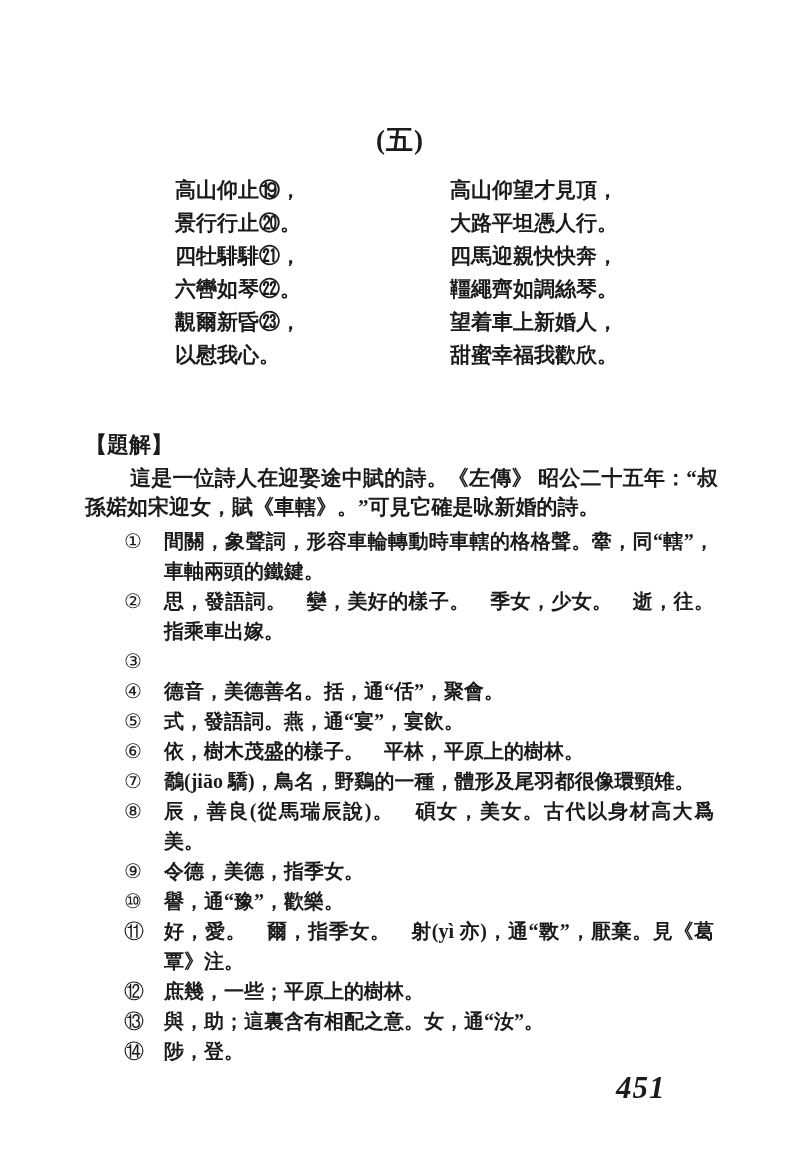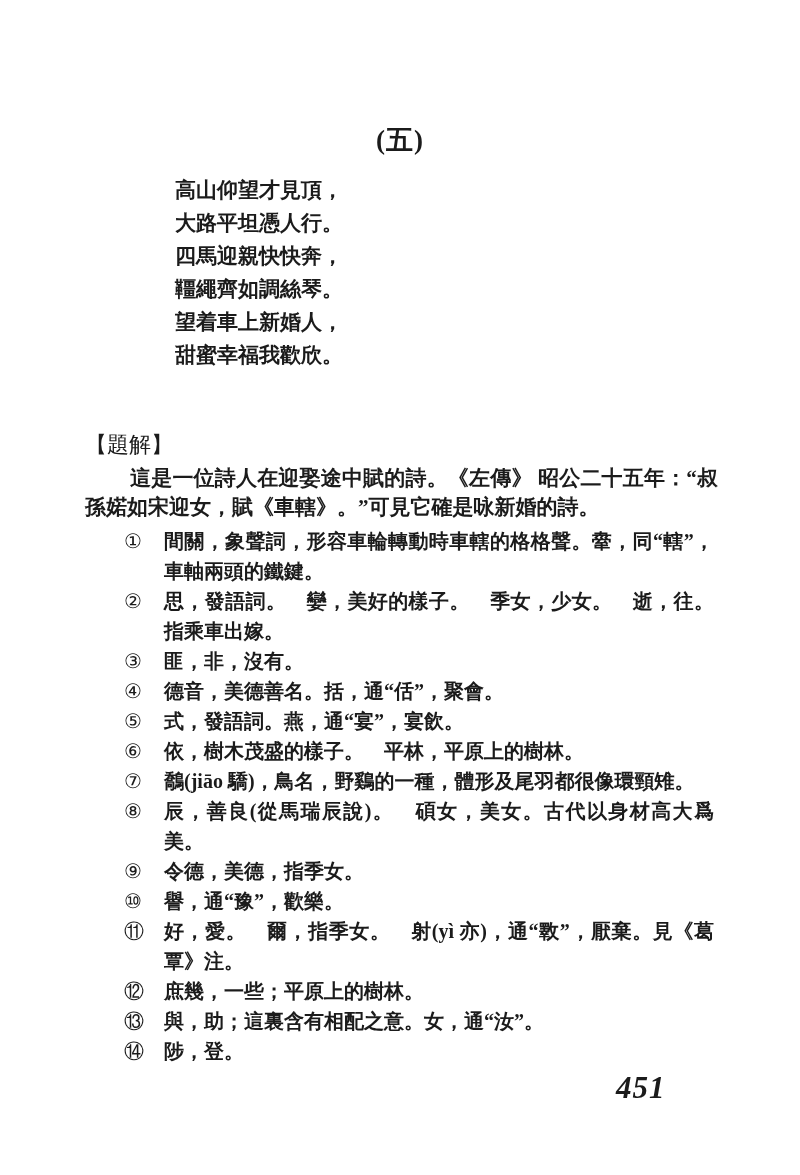--- a/index.html
+++ b/index.html
@@ -37,21 +37,21 @@
   }
   .poem-col.original {
     width: 275px;
   }
   .poem-line {
     white-space: nowrap;
   }
   .section-heading {
     margin: 0 0 0 85px;
     font-size: 22px;
-    font-weight: normal;
+    font-weight: bold;
     line-height: 30px;
   }
   .tijie-heading {
     margin-top: 58px;
   }
   .tijie-body {
     margin: 4px 82px 0 85px;
     font-size: 21px;
     line-height: 29px;
     text-indent: 45px;
@@ -95,20 +95,28 @@
   }
 </style>
 </head>
 <body>
 
 <div class="page">
 
   <h1 class="section-title">(五)</h1>
 
   <div class="poem">
+    <div class="poem-col original">
+      <div class="poem-line">高山仰止⑲，</div>
+      <div class="poem-line">景行行止⑳。</div>
+      <div class="poem-line">四牡騑騑㉑，</div>
+      <div class="poem-line">六轡如琴㉒。</div>
+      <div class="poem-line">覯爾新昏㉓，</div>
+      <div class="poem-line">以慰我心。</div>
+    </div>
     <div class="poem-col translation">
       <div class="poem-line">高山仰望才見頂，</div>
       <div class="poem-line">大路平坦憑人行。</div>
       <div class="poem-line">四馬迎親快快奔，</div>
       <div class="poem-line">韁繩齊如調絲琴。</div>
       <div class="poem-line">望着車上新婚人，</div>
       <div class="poem-line">甜蜜幸福我歡欣。</div>
     </div>
   </div>
 
@@ -120,21 +128,20 @@
     <div class="note">
       <span class="note-num">①</span>
       <span class="note-text">間關，象聲詞，形容車輪轉動時車轄的格格聲。舝，同“轄”， 車軸兩頭的鐵鍵。</span>
     </div>
     <div class="note">
       <span class="note-num">②</span>
       <span class="note-text">思，發語詞。　孌，美好的樣子。　季女，少女。　逝，往。指乘車出嫁。</span>
     </div>
     <div class="note">
       <span class="note-num">③</span>
-      <span class="note-text">匪，非，沒有。</span>
     </div>
     <div class="note">
       <span class="note-num">④</span>
       <span class="note-text">德音，美德善名。括，通“佸”，聚會。</span>
     </div>
     <div class="note">
       <span class="note-num">⑤</span>
       <span class="note-text">式，發語詞。燕，通“宴”，宴飲。</span>
     </div>
     <div class="note">

